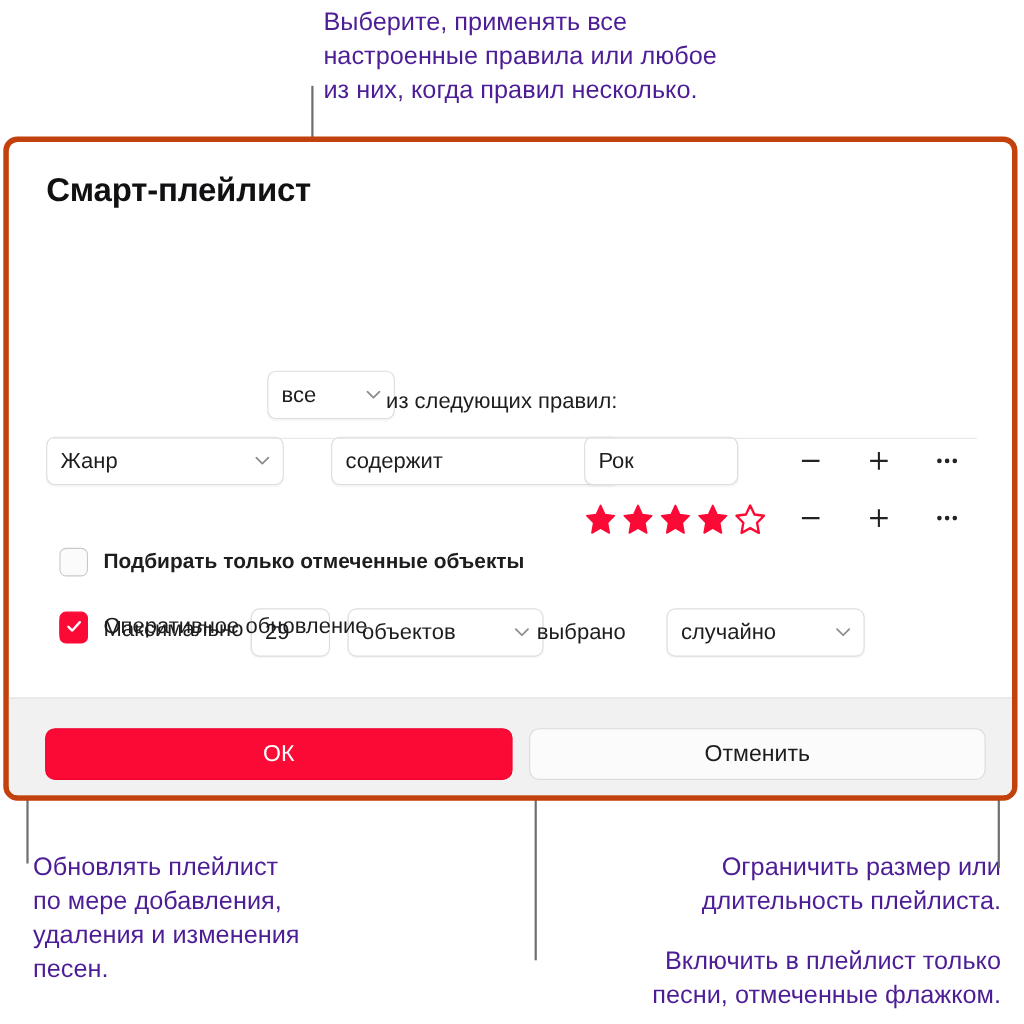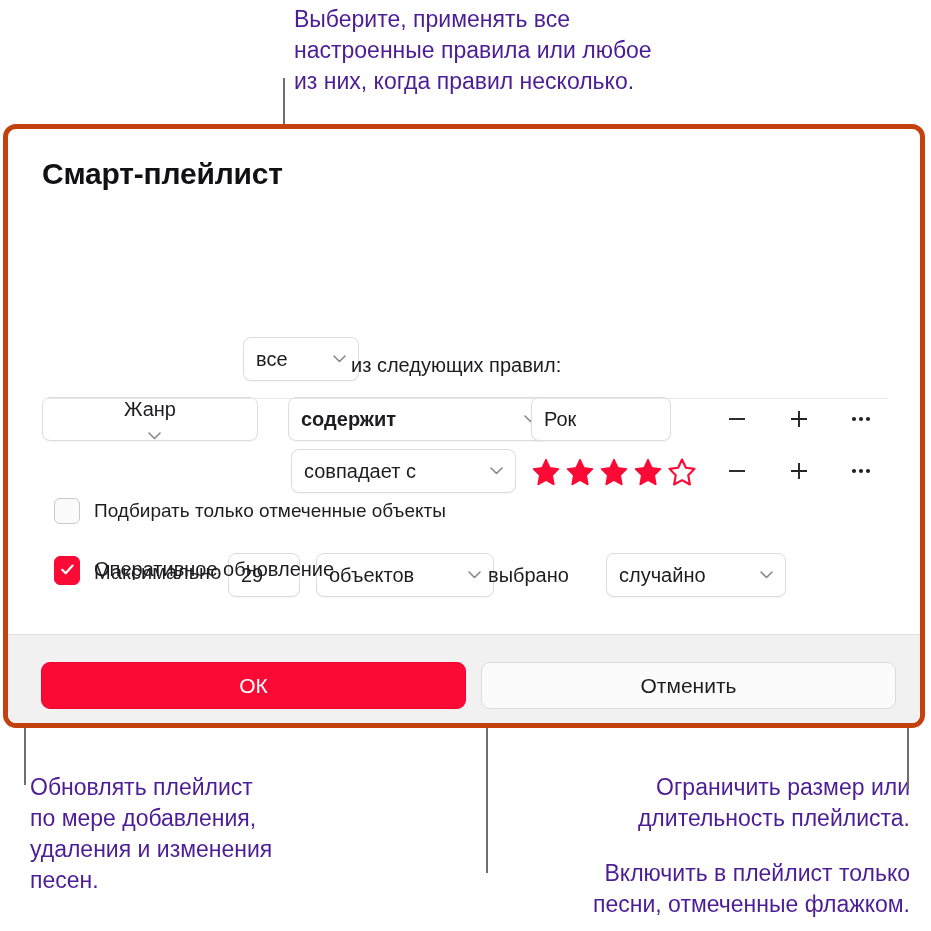--- a/index.html
+++ b/index.html
@@ -236,28 +236,28 @@
 
     <div class="field dropdown" style="left:235px; top:208px; width:116px;">
       <span class="val">все</span>
       <svg class="chev" width="13" height="8" viewBox="0 0 13 8">
         <path d="M1 1 L6.5 6.5 L12 1" stroke="#8a8a8e" stroke-width="1.6" fill="none" stroke-linecap="round" stroke-linejoin="round"></path>
       </svg>
     </div>
 
     <span class="lbl" style="position:absolute; left:343px; top:225px;">из следующих правил:</span>
 
-    <div class="field dropdown" style="left:34px; top:268px; width:216px;flex-direction:column;">
+    <div class="field dropdown" style="left:34px; top:268px; width:216px;">
       <span class="val">Жанр</span>
       <svg class="chev" width="13" height="8" viewBox="0 0 13 8">
         <path d="M1 1 L6.5 6.5 L12 1" stroke="#8a8a8e" stroke-width="1.6" fill="none" stroke-linecap="round" stroke-linejoin="round"></path>
       </svg>
     </div>
 
-    <div class="field dropdown" style="left:280px; top:268px; width:262px;font-weight:bold;">
+    <div class="field dropdown" style="left:293px; top:268px; width:262px;">
       <span class="val">содержит</span>
       <svg class="chev" width="13" height="8" viewBox="0 0 13 8">
         <path d="M1 1 L6.5 6.5 L12 1" stroke="#8a8a8e" stroke-width="1.6" fill="none" stroke-linecap="round" stroke-linejoin="round"></path>
       </svg>
     </div>
 
     <div class="field" style="left:523px; top:268px; width:140px;">
       <span class="val">Рок</span>
     </div>
 
@@ -273,26 +273,20 @@
     </div>
     <div class="iconbtn" style="left:836px; top:273px;">
       <svg width="24" height="24" viewBox="0 0 24 24">
         <circle cx="5" cy="12" r="2.1" fill="#232323"></circle>
         <circle cx="12" cy="12" r="2.1" fill="#232323"></circle>
         <circle cx="19" cy="12" r="2.1" fill="#232323"></circle>
       </svg>
     </div>
 
 
-    <div class="field dropdown" style="left:283px; top:320px; width:225px;">
-      <span class="val">совпадает с</span>
-      <svg class="chev" width="13" height="8" viewBox="0 0 13 8">
-        <path d="M1 1 L6.5 6.5 L12 1" stroke="#8a8a8e" stroke-width="1.6" fill="none" stroke-linecap="round" stroke-linejoin="round"></path>
-      </svg>
-    </div>
 
     <div class="stars" id="rating-stars" style="left:523px; top:328px;">
         <span><svg width="30" height="30" viewBox="0 0 24 24">
             <polygon points="12,2 15.1,8.6 22,9.5 17,14.6 18.3,22 12,18.5 5.7,22 7,14.6 2,9.5 8.9,8.6" fill="#fa0a35" stroke="#fa0a35" stroke-width="1.2" stroke-linejoin="round"></polygon>
           </svg></span>
         <span><svg width="30" height="30" viewBox="0 0 24 24">
             <polygon points="12,2 15.1,8.6 22,9.5 17,14.6 18.3,22 12,18.5 5.7,22 7,14.6 2,9.5 8.9,8.6" fill="#fa0a35" stroke="#fa0a35" stroke-width="1.2" stroke-linejoin="round"></polygon>
           </svg></span>
         <span><svg width="30" height="30" viewBox="0 0 24 24">
             <polygon points="12,2 15.1,8.6 22,9.5 17,14.6 18.3,22 12,18.5 5.7,22 7,14.6 2,9.5 8.9,8.6" fill="#fa0a35" stroke="#fa0a35" stroke-width="1.2" stroke-linejoin="round"></polygon>
@@ -347,21 +341,21 @@
 
     <span class="lbl" style="position:absolute; left:480px; top:435px;">выбрано</span>
 
     <div class="field dropdown" style="left:598px; top:424px; width:180px;">
       <span class="val">случайно</span>
       <svg class="chev" width="13" height="8" viewBox="0 0 13 8">
         <path d="M1 1 L6.5 6.5 L12 1" stroke="#8a8a8e" stroke-width="1.6" fill="none" stroke-linecap="round" stroke-linejoin="round"></path>
       </svg>
     </div>
 
-    <div style="position:absolute; left:46px; top:369px; display:flex; align-items:center;">
+    <div style="position:absolute; left:46px; top:369px; display:flex; align-items:center;font-weight:bold;">
       <div class="checkbox off"></div>
       <span class="lbl" style="margin-left:14px; font-size:19px;">Подбирать только отмеченные объекты</span>
     </div>
 
     <div style="position:absolute; left:46px; top:427px; display:flex; align-items:center;">
       <div class="checkbox on">
         <svg width="17" height="17" viewBox="0 0 17 17">
           <path d="M3.2 8.8 L6.7 12.2 L13.6 4.6" stroke="#ffffff" stroke-width="2.2" fill="none" stroke-linecap="round" stroke-linejoin="round"></path>
         </svg>
       </div>

